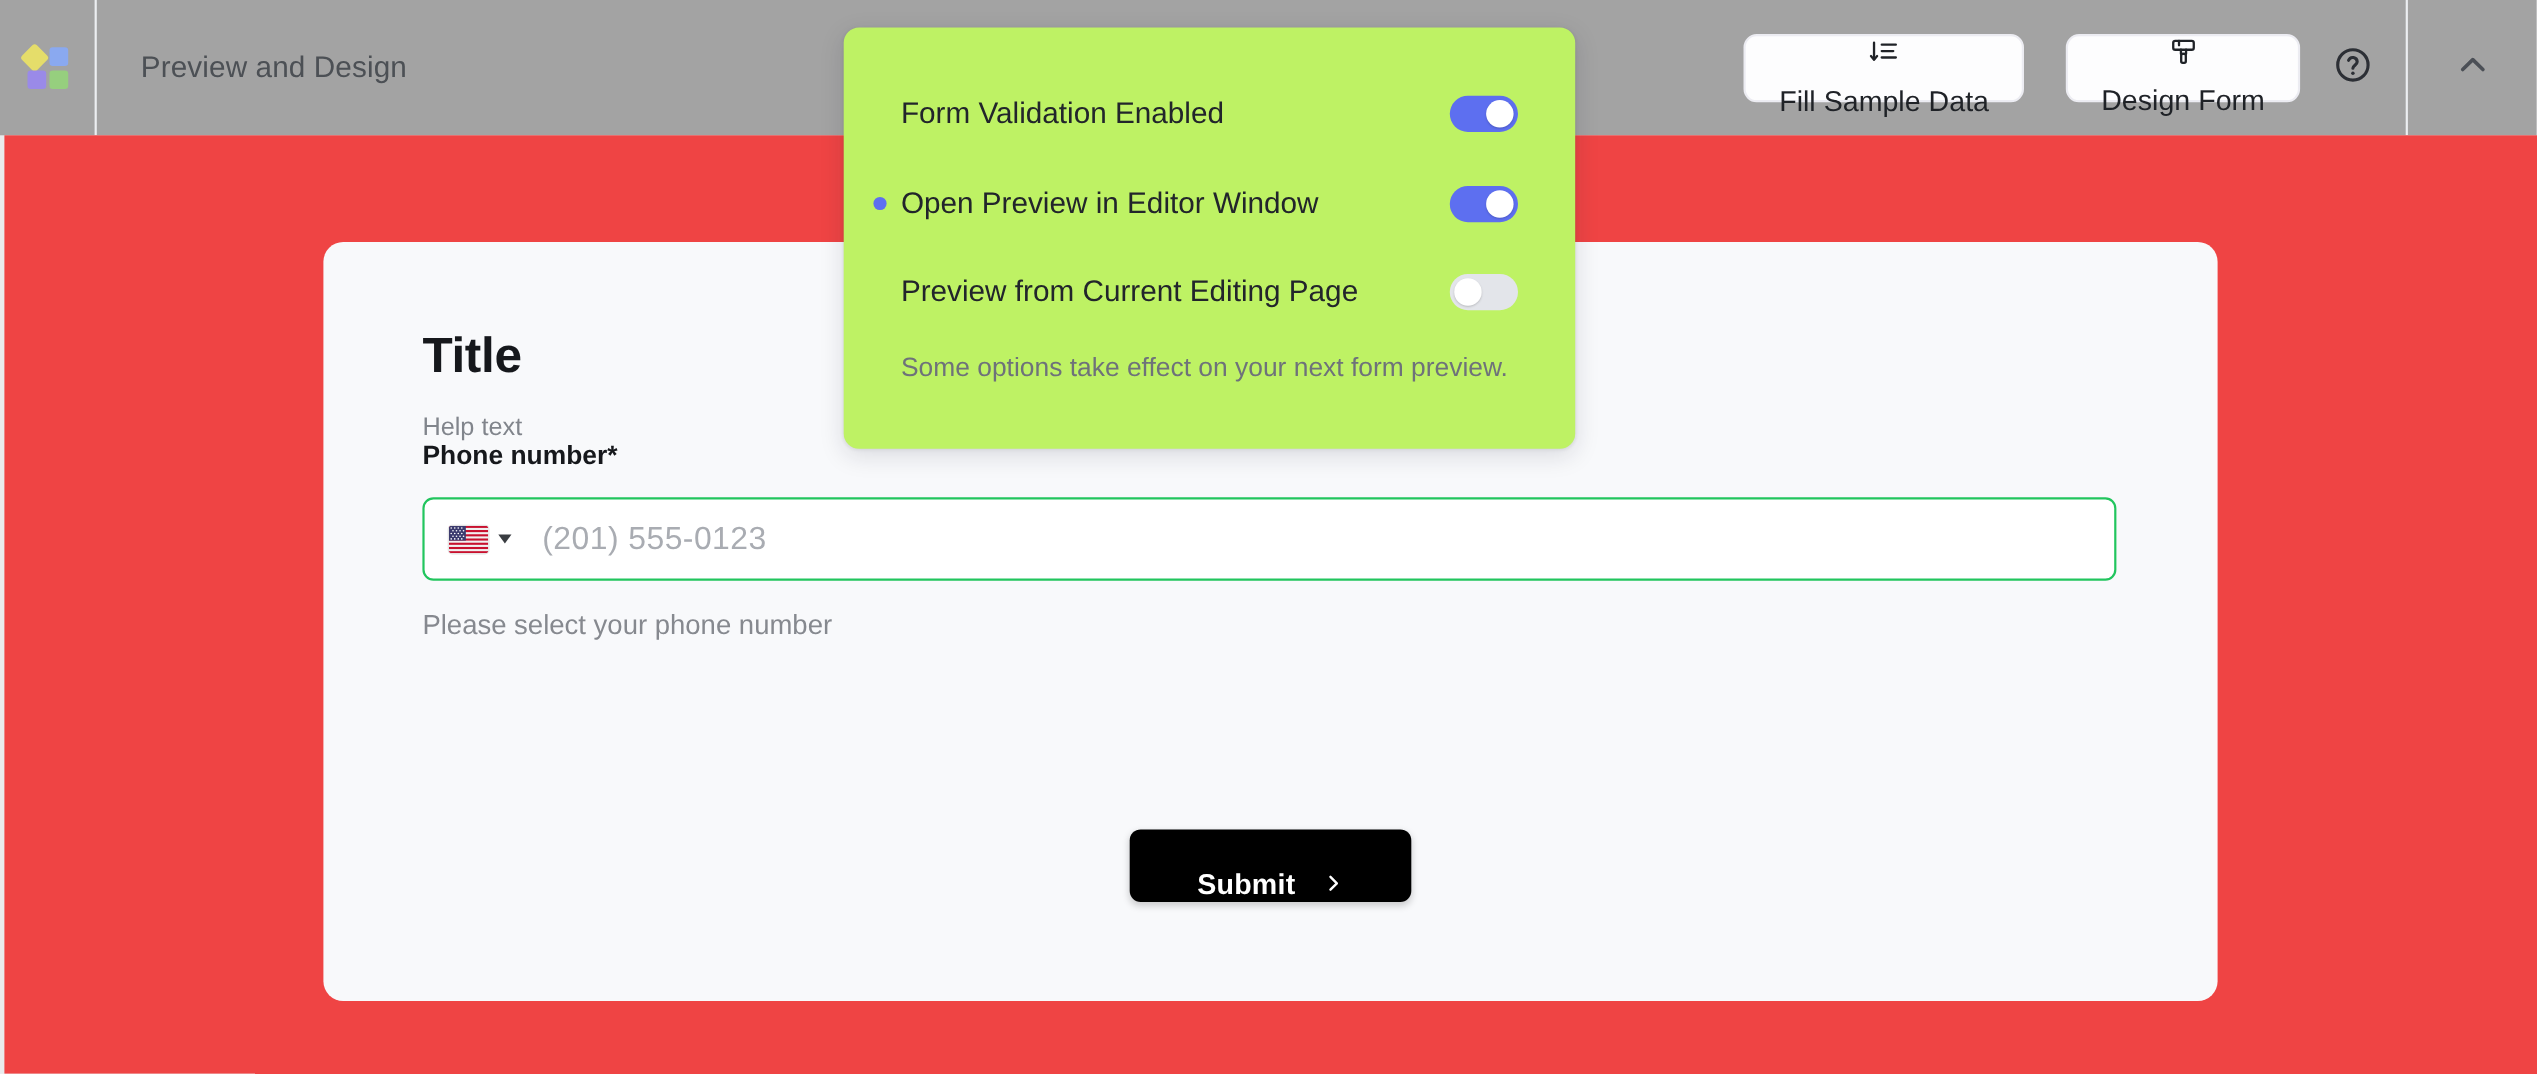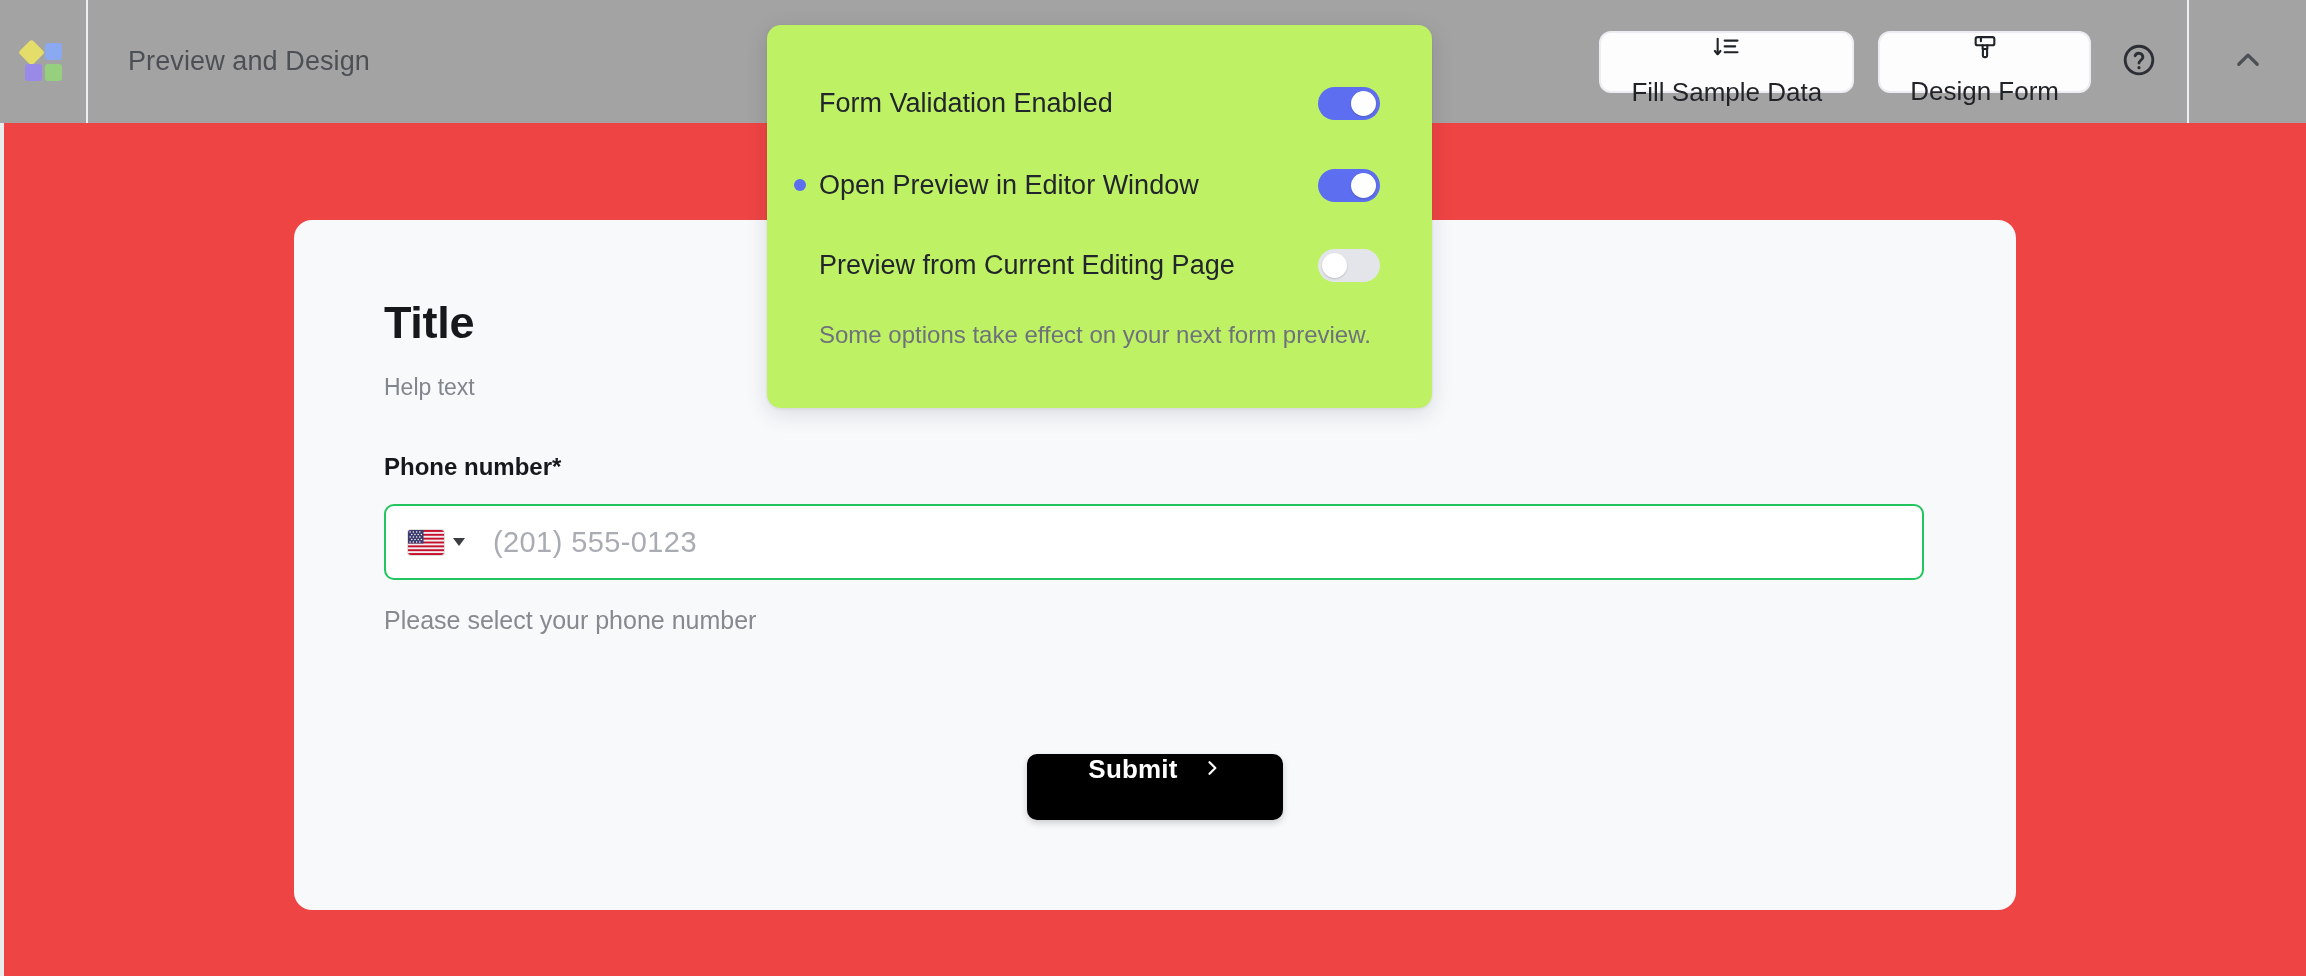--- a/index.html
+++ b/index.html
@@ -52,21 +52,21 @@
     padding: 0 30px;
     background: #fdfdfe;
     border: 2px solid #ececf2;
     border-radius: 12px;
     font-size: 26px;
     color: #1f2227;
     white-space: nowrap;
     cursor: pointer;
     flex-direction: column;
   }
-  .hbtn + .hbtn { margin-left: 24px; gap: 15px; }
+  .hbtn + .hbtn { margin-left: 38px; gap: 15px; }
   .hbtn svg { display: block; }
 
   .help-wrap {
     display: flex; align-items: center; justify-content: center;
     width: 96px; height: 123px;
     cursor: pointer;
   }
   .hdr-divider {
     width: 2px; height: 123px; background: #eceef1;
   }
@@ -93,21 +93,20 @@
 
   .form-title {
     font-size: 45px; font-weight: bold; color: #16181c;
     letter-spacing: -.3px; line-height: 1;
   }
   .form-help {
     margin-top: 29px;
     font-size: 23px; color: #81858c;
   }
   .field-label {
-    margin-top: 52px;
     font-size: 24px; font-weight: bold; color: #16181c;
   }
 
   .phone-row {
     margin-top: 23px;
     width: 1540px; height: 76px;
     background: #ffffff;
     border: 2px solid #22c55e;
     border-radius: 10px;
     display: flex; align-items: center;
@@ -143,21 +142,21 @@
     display: flex; justify-content: center;
   }
   .submit-btn {
     height: 66px;
     min-width: 256px;
     background: #000000;
     color: #ffffff;
     border: none; border-radius: 10px;
     font-size: 26px; font-weight: bold;
     letter-spacing: .2px;
-    display: inline-flex; align-items: flex-start; justify-content: center; gap: 24px;
+    display: inline-flex; align-items: flex-end; justify-content: center; gap: 24px;
     cursor: pointer;
     box-shadow: 0 3px 7px rgba(0,0,0,.18);
   }
 
   
   .popup {
     position: absolute;
     left: 767px; top: 25px;
     width: 665px; height: 383px;
     background: #bef264;

